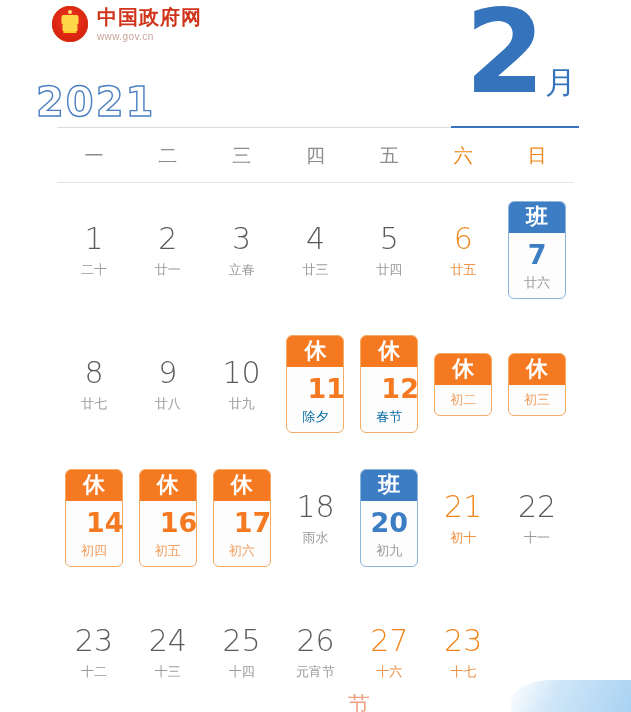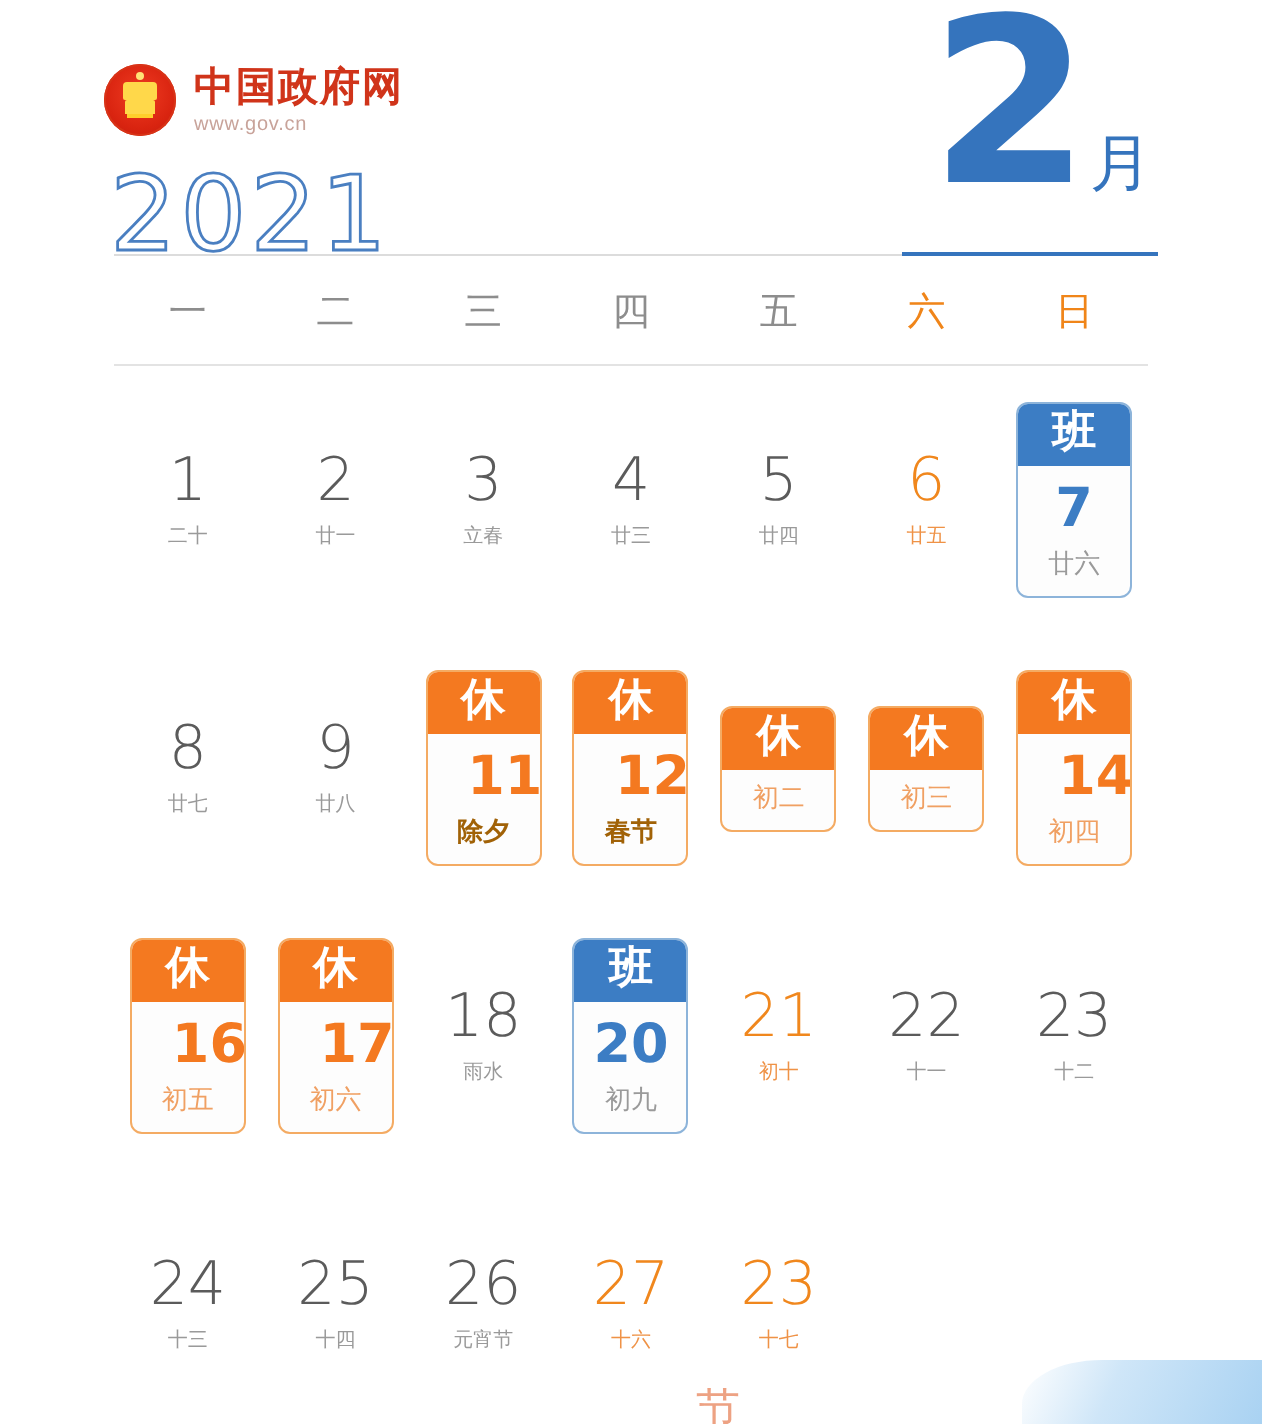--- a/index.html
+++ b/index.html
@@ -40,21 +40,21 @@
   }
 
   
   .header {
     position: relative;
     height: 130px;
   }
   .brand {
     position: absolute;
     left: 52px;
-    top: 32px;
+    top: 6px;
     display: flex;
     align-items: center;
     gap: 9px;
   }
   .emblem {
     width: 36px;
     height: 36px;
     border-radius: 50%;
     background:
       radial-gradient(circle at 50% 42%, #ffd24d 0%, #ffc21f 17%, #e8341c 20%, #d92410 62%, #c21b0c 100%);
@@ -95,26 +95,26 @@
   }
   .brand-url {
     margin-top: 5px;
     font-size: 10px;
     color: #c8a39a;
     letter-spacing: .4px;
   }
 
   .year {
     position: absolute;
-    left: 55px;
+    left: 36px;
     top: 82px;
-    font-size: 52px;
+    font-size: 40px;
     line-height: 1;
     font-family: "DejaVu Sans", sans-serif;
-    font-weight: 400;
+    font-weight: 700;
     letter-spacing: 2px;
     color: transparent;
     -webkit-text-stroke: 1.4px #4a7fc1;
     text-shadow: none;
   }
 
   .month-wrap {
     position: absolute;
     right: 55px;
     top: 4px;
@@ -189,23 +189,23 @@
     line-height: 1;
   }
   .plain .d {
     font-size: 30px;
     font-weight: 300;
     color: #5b5b5b;
     font-family: "DejaVu Sans", sans-serif;
   }
   .plain .l {
     margin-top: 9px;
-    font-size: 10px;
+    font-size: 13px;
     color: #9a9a9a;
-    font-family: Liberation Mono, monospace;
+    font-family: Liberation Sans, sans-serif;
   }
   .plain.weekend .d { color: #f0871d; }
   .plain.weekend .l { color: #ef9246; }
 
   
   .box {
     width: 56px;
     border-radius: 6px;
     overflow: hidden;
     background: #fdfdfd;
@@ -230,21 +230,21 @@
     font-size: 13px;
     line-height: 1;
     padding: 8px 0 9px;
     font-family: "DejaVu Sans", sans-serif;
   }
 
   .box.rest { border: 1px solid #f4ab63; }
   .box.rest .tag { background: #f47920; }
   .box.rest .d { color: #f47920; padding-left: 20px; }
   .box.rest .l { color: #f0a063; }
-  .box.rest .l.fest { color: #a16207; font-weight: bold; }
+  .box.rest .l.fest { color: #0369a1; font-weight: normal; }
 
   .box.work { border: 1px solid #8db4da; }
   .box.work .tag { background: #3c7dc4; }
   .box.work .d { color: #3c7dc4; }
   .box.work .l { color: #9a9a9a; }
 </style>
 </head>
 <body>
 
 <div class="header">
@@ -328,20 +328,26 @@
         <div class="l">廿七</div>
       </div>
     </div>
     <div class="cell">
       <div class="plain">
         <div class="d">9</div>
         <div class="l">廿八</div>
       </div>
     </div>
     <div class="cell">
+      <div class="plain">
+        <div class="d">10</div>
+        <div class="l">廿九</div>
+      </div>
+    </div>
+    <div class="cell">
       <div class="box rest">
         <div class="tag">休</div>
         <div class="d">11</div>
         <div class="l fest">除夕</div>
       </div>
     </div>
     <div class="cell">
       <div class="box rest">
         <div class="tag">休</div>
         <div class="d">12</div>

